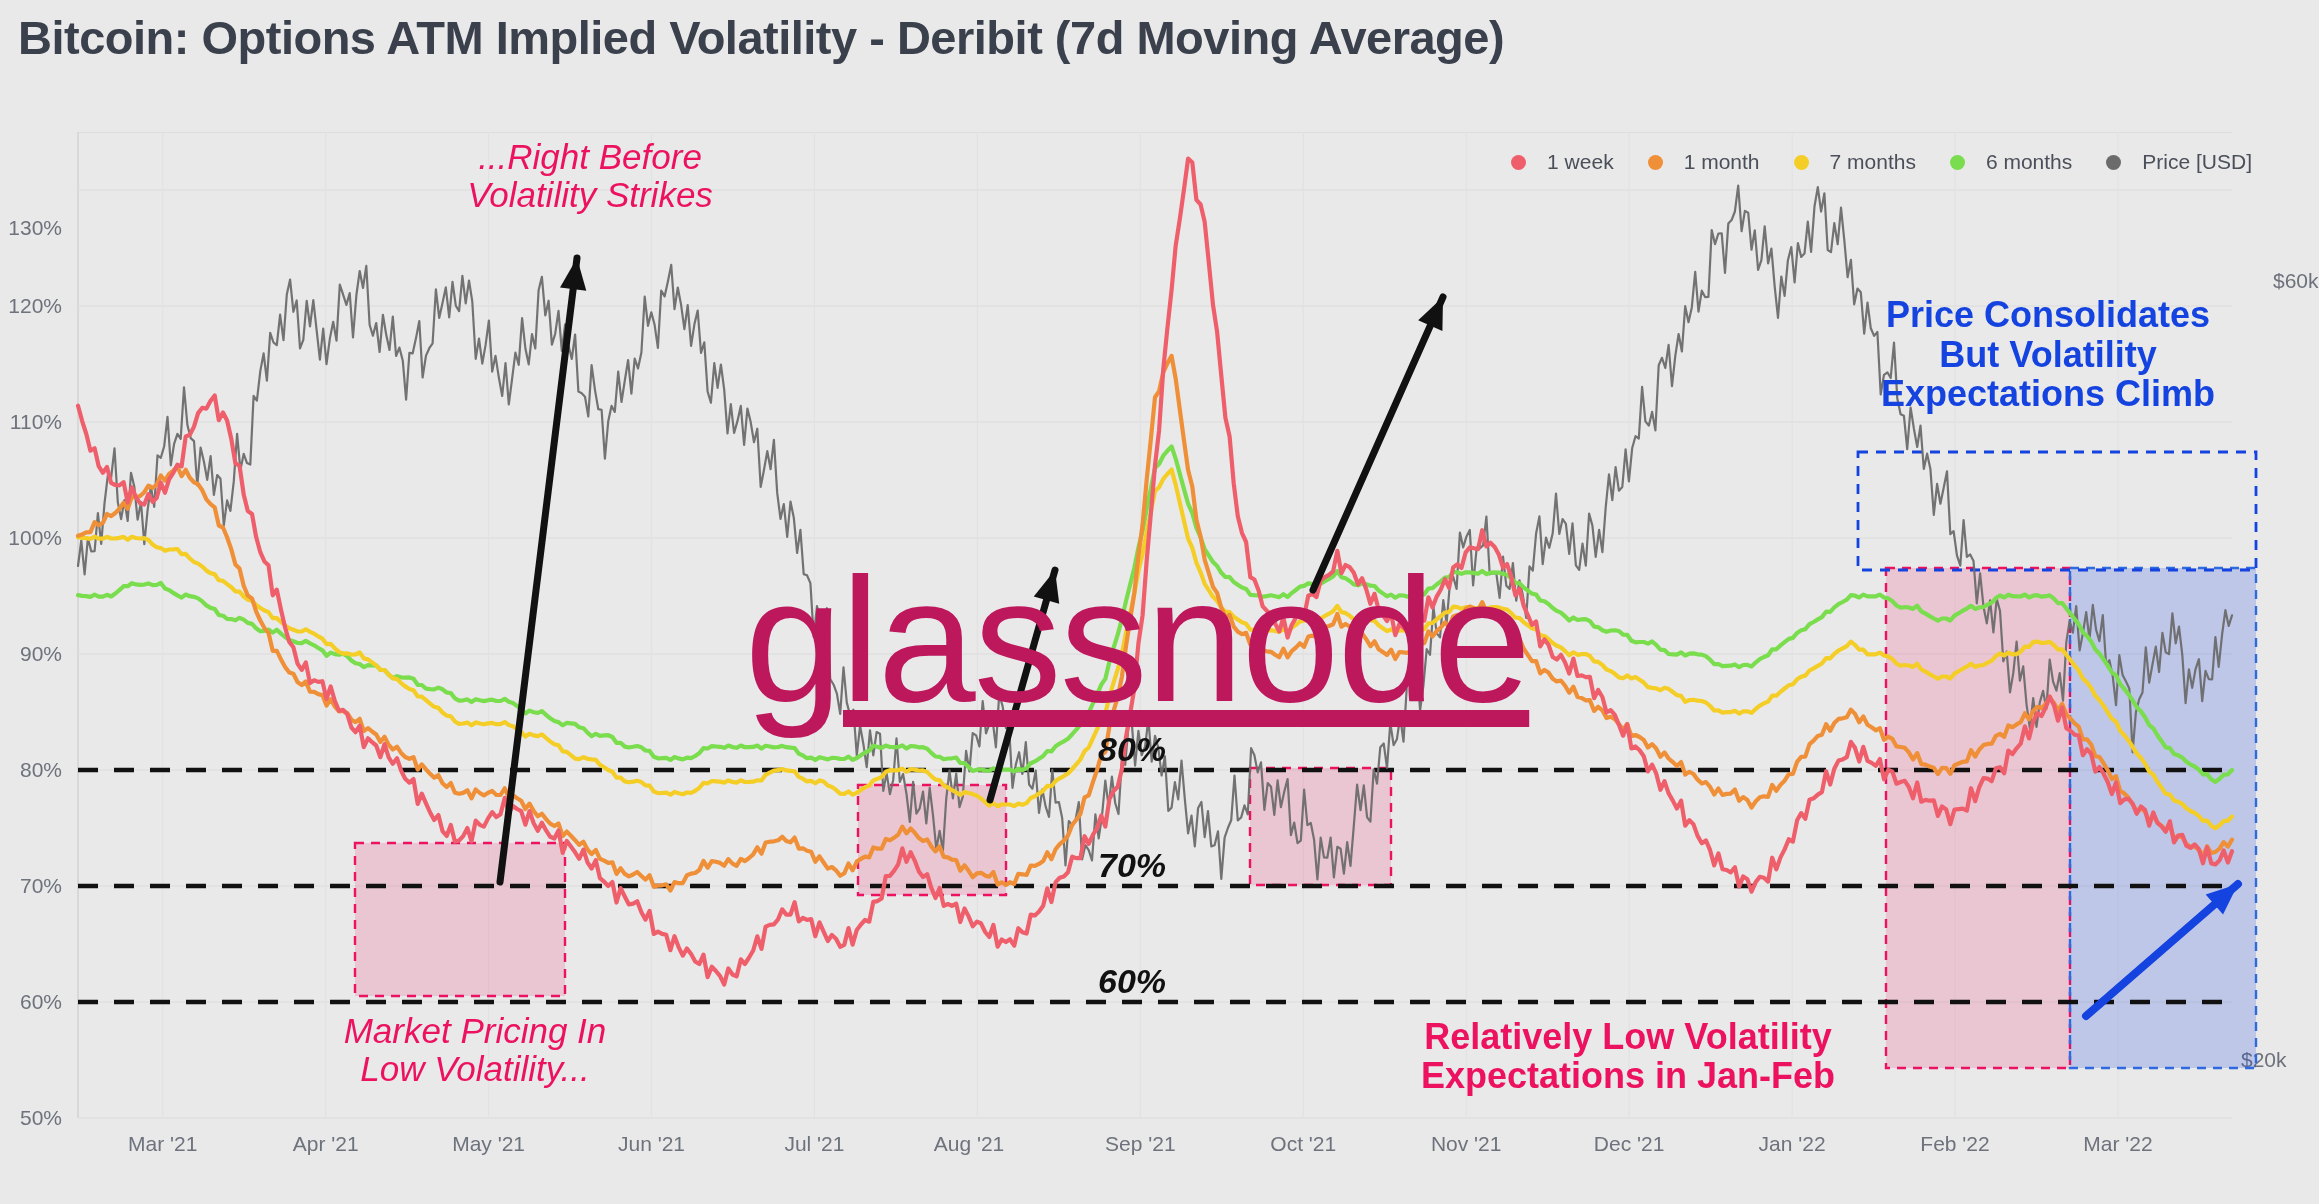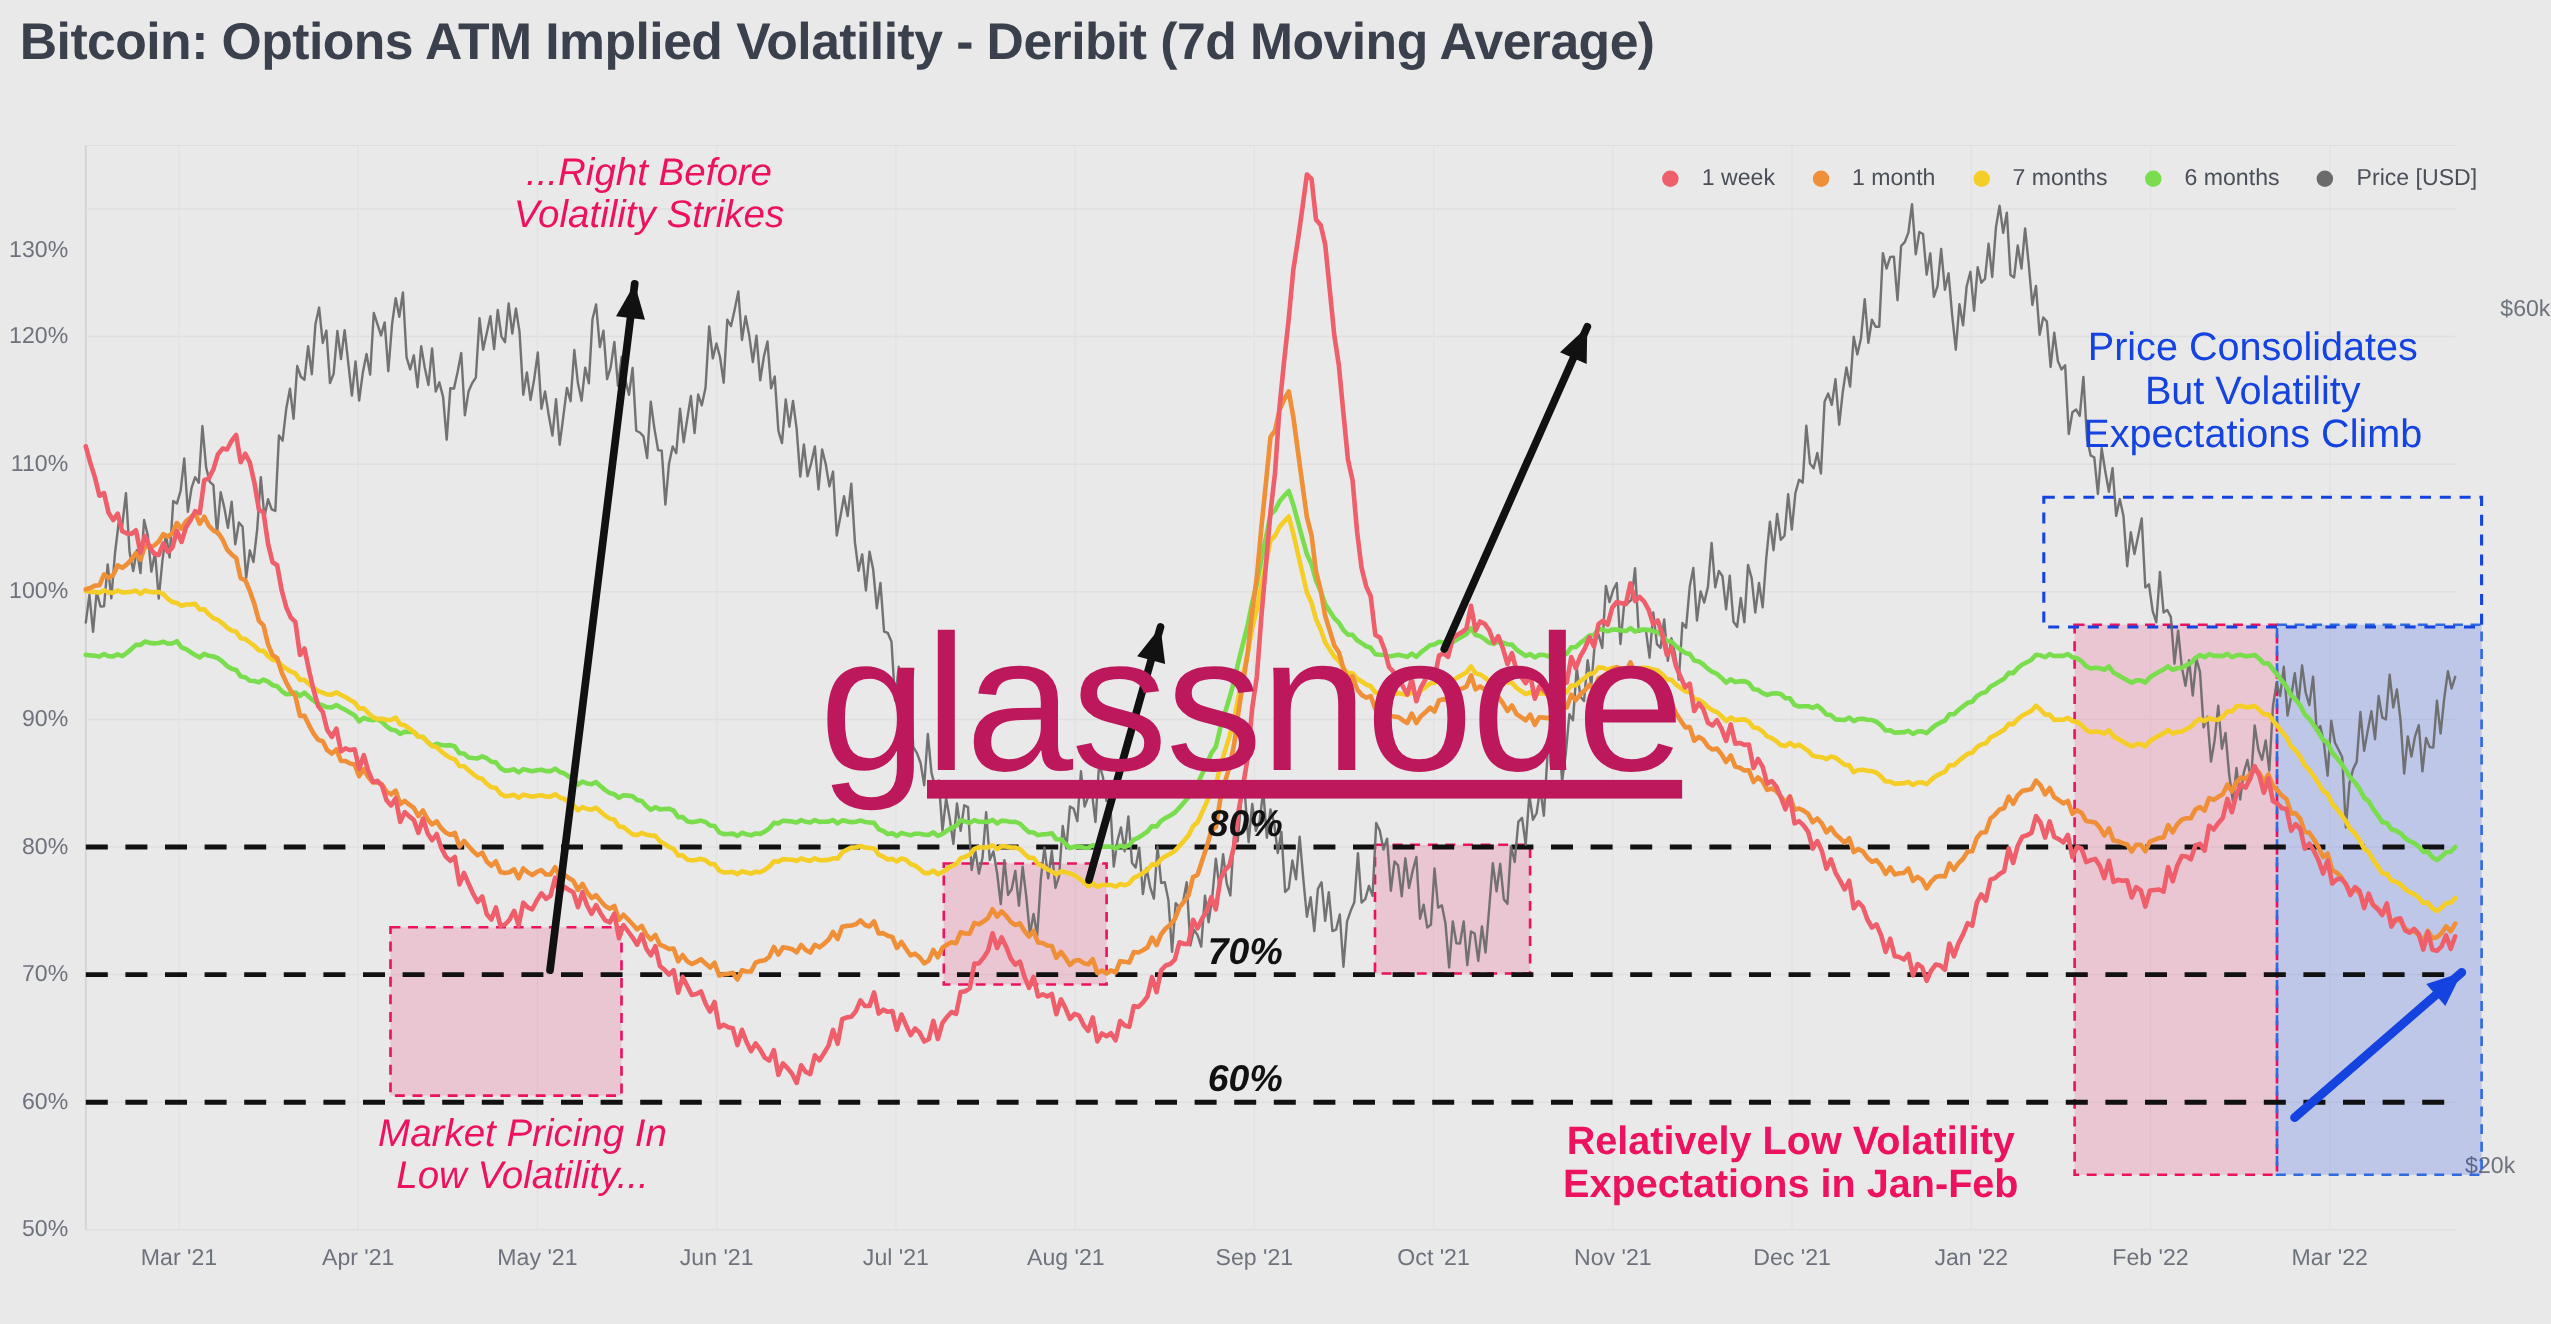--- a/index.html
+++ b/index.html
@@ -77,21 +77,21 @@
   .anno { position: absolute; z-index: 7; white-space: pre-line; }
   .anno-pink-italic {
     color: #ec1260; font-style: italic; font-weight: 500;
     font-size: 35px; line-height: 1.08; text-align: center;
   }
   .anno-pink-bold {
     color: #ec1260; font-weight: 700;
     font-size: 36px; line-height: 1.08; text-align: center;
   }
   .anno-blue-bold {
-    color: #1443e0; font-weight: 400;
+    color: #1443e0; font-weight: 700;
     font-size: 36px; line-height: 1.1; text-align: center;
   }
 </style>
 </head>
 <body>
 
 <div id="root">
 
   <div id="chart-title">Bitcoin: Options ATM Implied Volatility - Deribit (7d Moving Average)</div>
 

